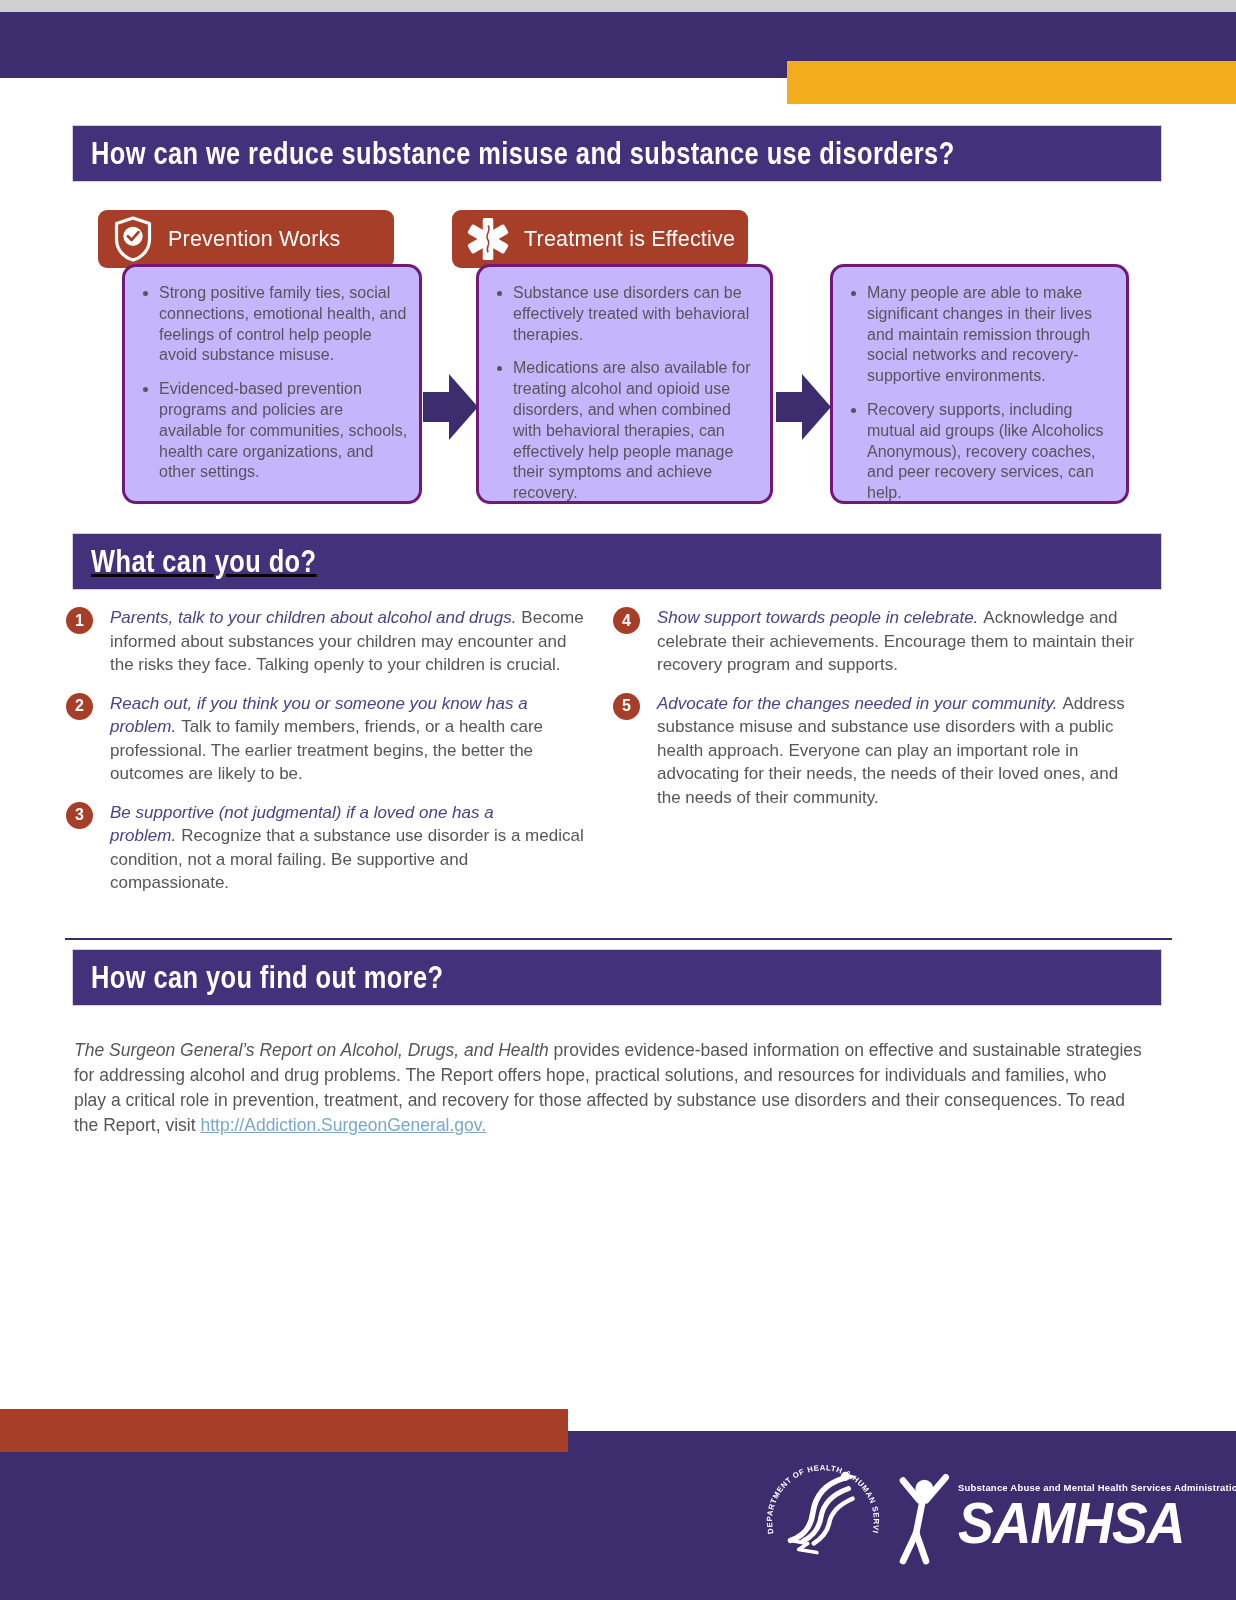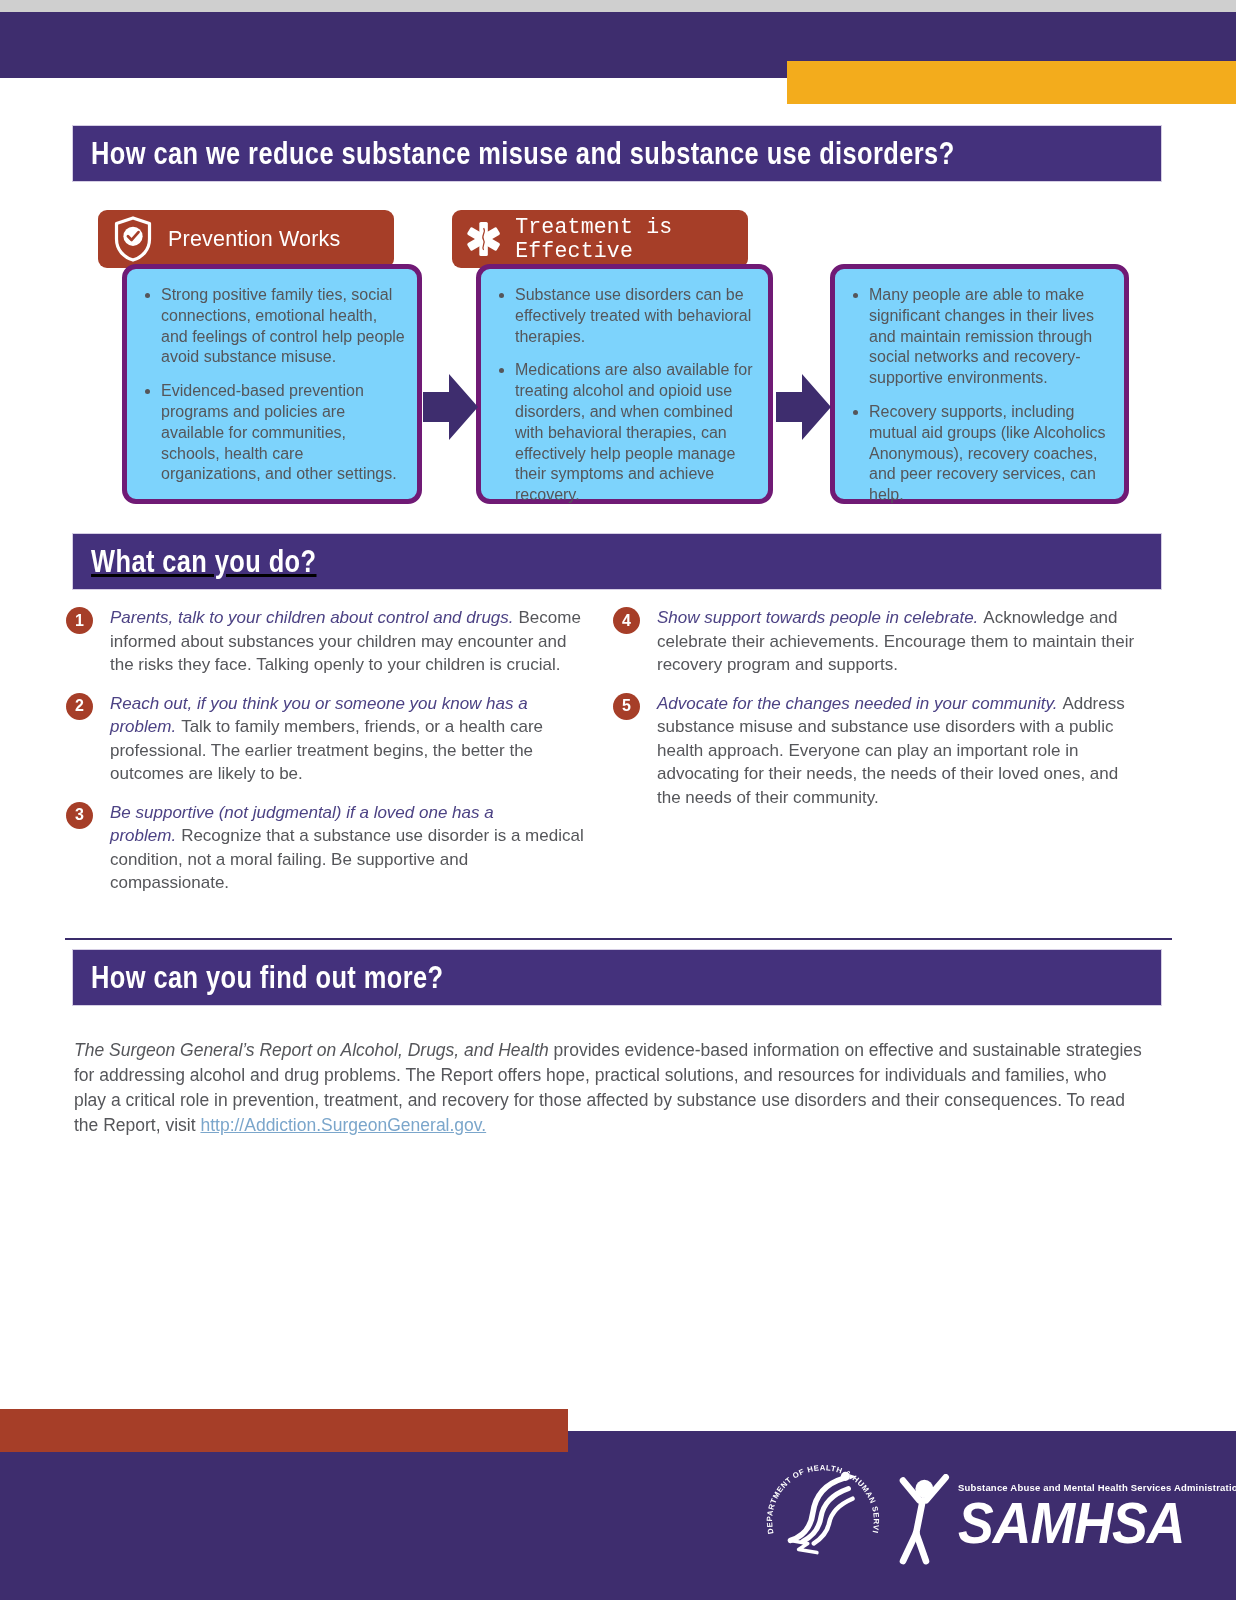--- a/index.html
+++ b/index.html
@@ -24,27 +24,27 @@
   .band2{top:521px;text-decoration:underline;}
   .band3{top:937px;}
   
   .card-header{
     position:absolute;top:198px;height:58px;width:296px;background:#A63E28;
     border-radius:9px;display:flex;align-items:center;gap:13px;padding-left:13px;
     box-sizing:border-box;z-index:1;
   }
   .card-header .ttl{color:#fff;font-size:21.5px;letter-spacing:.2px;}
   .card-body{
-    position:absolute;top:252px;height:240px;background:#7dd3fc;border:5px solid #701a75;
+    position:absolute;top:252px;height:240px;background:#c4b5fd;border:3px solid #701a75;
     border-radius:14px;box-sizing:border-box;z-index:2;padding:16px 10px 10px 10px;
   }
   .card-body ul{margin:0;padding-left:24px;list-style:disc;color:#55565A;}
   .card-body li{font-size:16px;line-height:1.3;margin-bottom:13px;color:#55565A;}
   .ch1{left:98px;}  .cb1{left:122px;width:300px;}
-  .ch2{left:452px;font-family:Liberation Mono, monospace;} .cb2{left:476px;width:297px;}
+  .ch2{left:452px;} .cb2{left:476px;width:297px;}
   .ch3{left:806px;} .cb3{left:830px;width:299px;}
   .flow-arrow{position:absolute;top:357px;width:57px;height:76px;z-index:3;}
   .fa1{left:422px;} .fa2{left:775px;}
   
   .col{position:absolute;top:594px;}
   .col-left{left:66px;width:522px;}
   .col-right{left:613px;width:530px;}
   .action{position:relative;padding-left:44px;margin-bottom:15px;font-size:17px;line-height:23.5px;}
   .action .num{
     position:absolute;left:0;top:1px;width:27px;height:27px;border-radius:50%;
@@ -133,21 +133,21 @@
     </ul>
   </div>
 
   <div class="band band2">
     <span class="band-title">What can you do?</span>
   </div>
 
   <div class="col col-left">
     <div class="action">
       <span class="num">1</span>
-      <span class="lead">Parents, talk to your children about control and drugs.</span><span class="body">Become informed about substances your children may encounter and the risks they face. Talking openly to your children is crucial.</span>
+      <span class="lead">Parents, talk to your children about alcohol and drugs.</span><span class="body">Become informed about substances your children may encounter and the risks they face. Talking openly to your children is crucial.</span>
     </div>
     <div class="action">
       <span class="num">2</span>
       <span class="lead">Reach out, if you think you or someone you know has a problem.</span><span class="body">Talk to family members, friends, or a health care professional. The earlier treatment begins, the better the outcomes are likely to be.</span>
     </div>
     <div class="action">
       <span class="num">3</span>
       <span class="lead">Be supportive (not judgmental) if a loved one has a problem.</span><span class="body">Recognize that a substance use disorder is a medical condition, not a moral failing. Be supportive and compassionate.</span>
     </div>
   </div>

